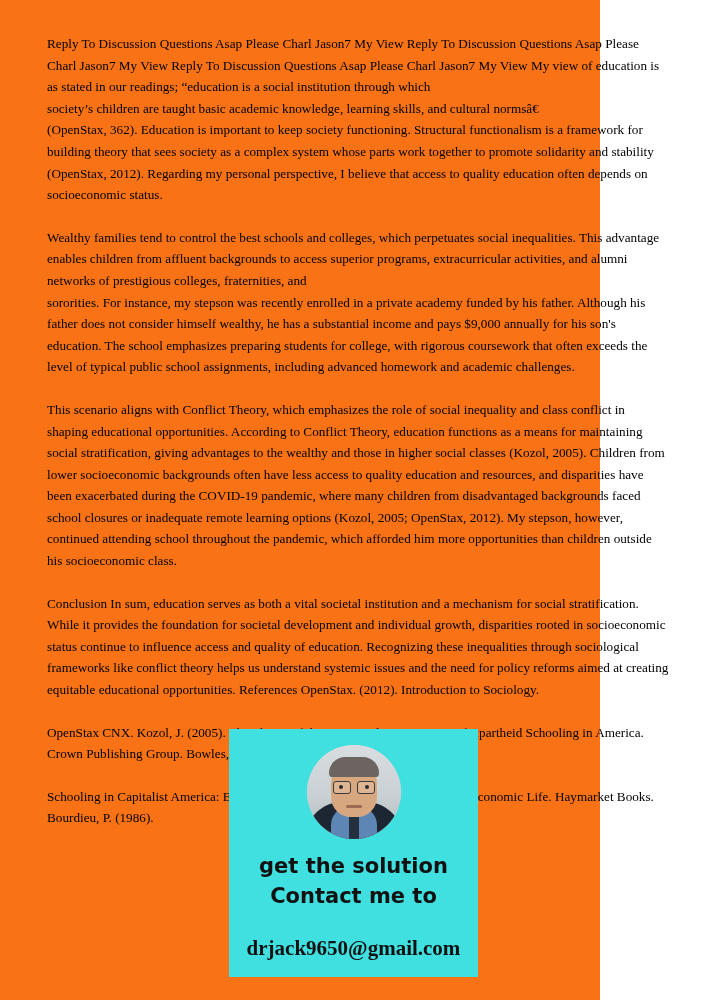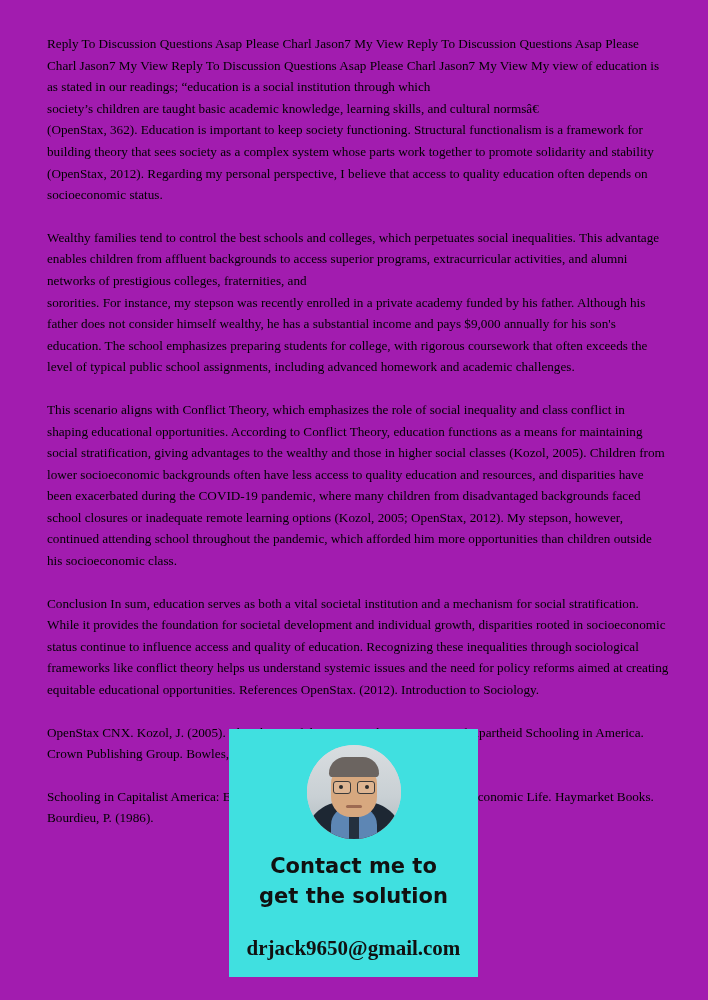--- a/index.html
+++ b/index.html
@@ -11,23 +11,23 @@
     width: 708px;
     height: 1000px;
     position: relative;
     font-family: "Liberation Serif", serif;
     color: #000000;
     overflow: hidden;
   }
   .page {
     position: absolute;
     top: 0; left: 0;
-    width: 708px;
+    width: 600px;
     height: 1000px;
-    background: #a21caf;
+    background: #f97316;
   }
   .doc-body {
     position: absolute;
     left: 47px;
     top: 33px;
     width: 622px;
   }
   .para {
     font-size: 13.2px;
     line-height: 21.6px;
@@ -191,19 +191,19 @@
       <div class="av-tie"></div>
       <div class="av-neck"></div>
       <div class="av-face"></div>
       <div class="av-hair"></div>
       <div class="av-glass"></div>
       <div class="av-eye-l"></div>
       <div class="av-eye-r"></div>
       <div class="av-mouth"></div>
     </div>
     <div class="cta">
+      <div>get the solution</div>
       <div>Contact me to</div>
-      <div>get the solution</div>
     </div>
     <div class="email">drjack9650@gmail.com</div>
   </div>
 
 </div>
 
 </body></html>

